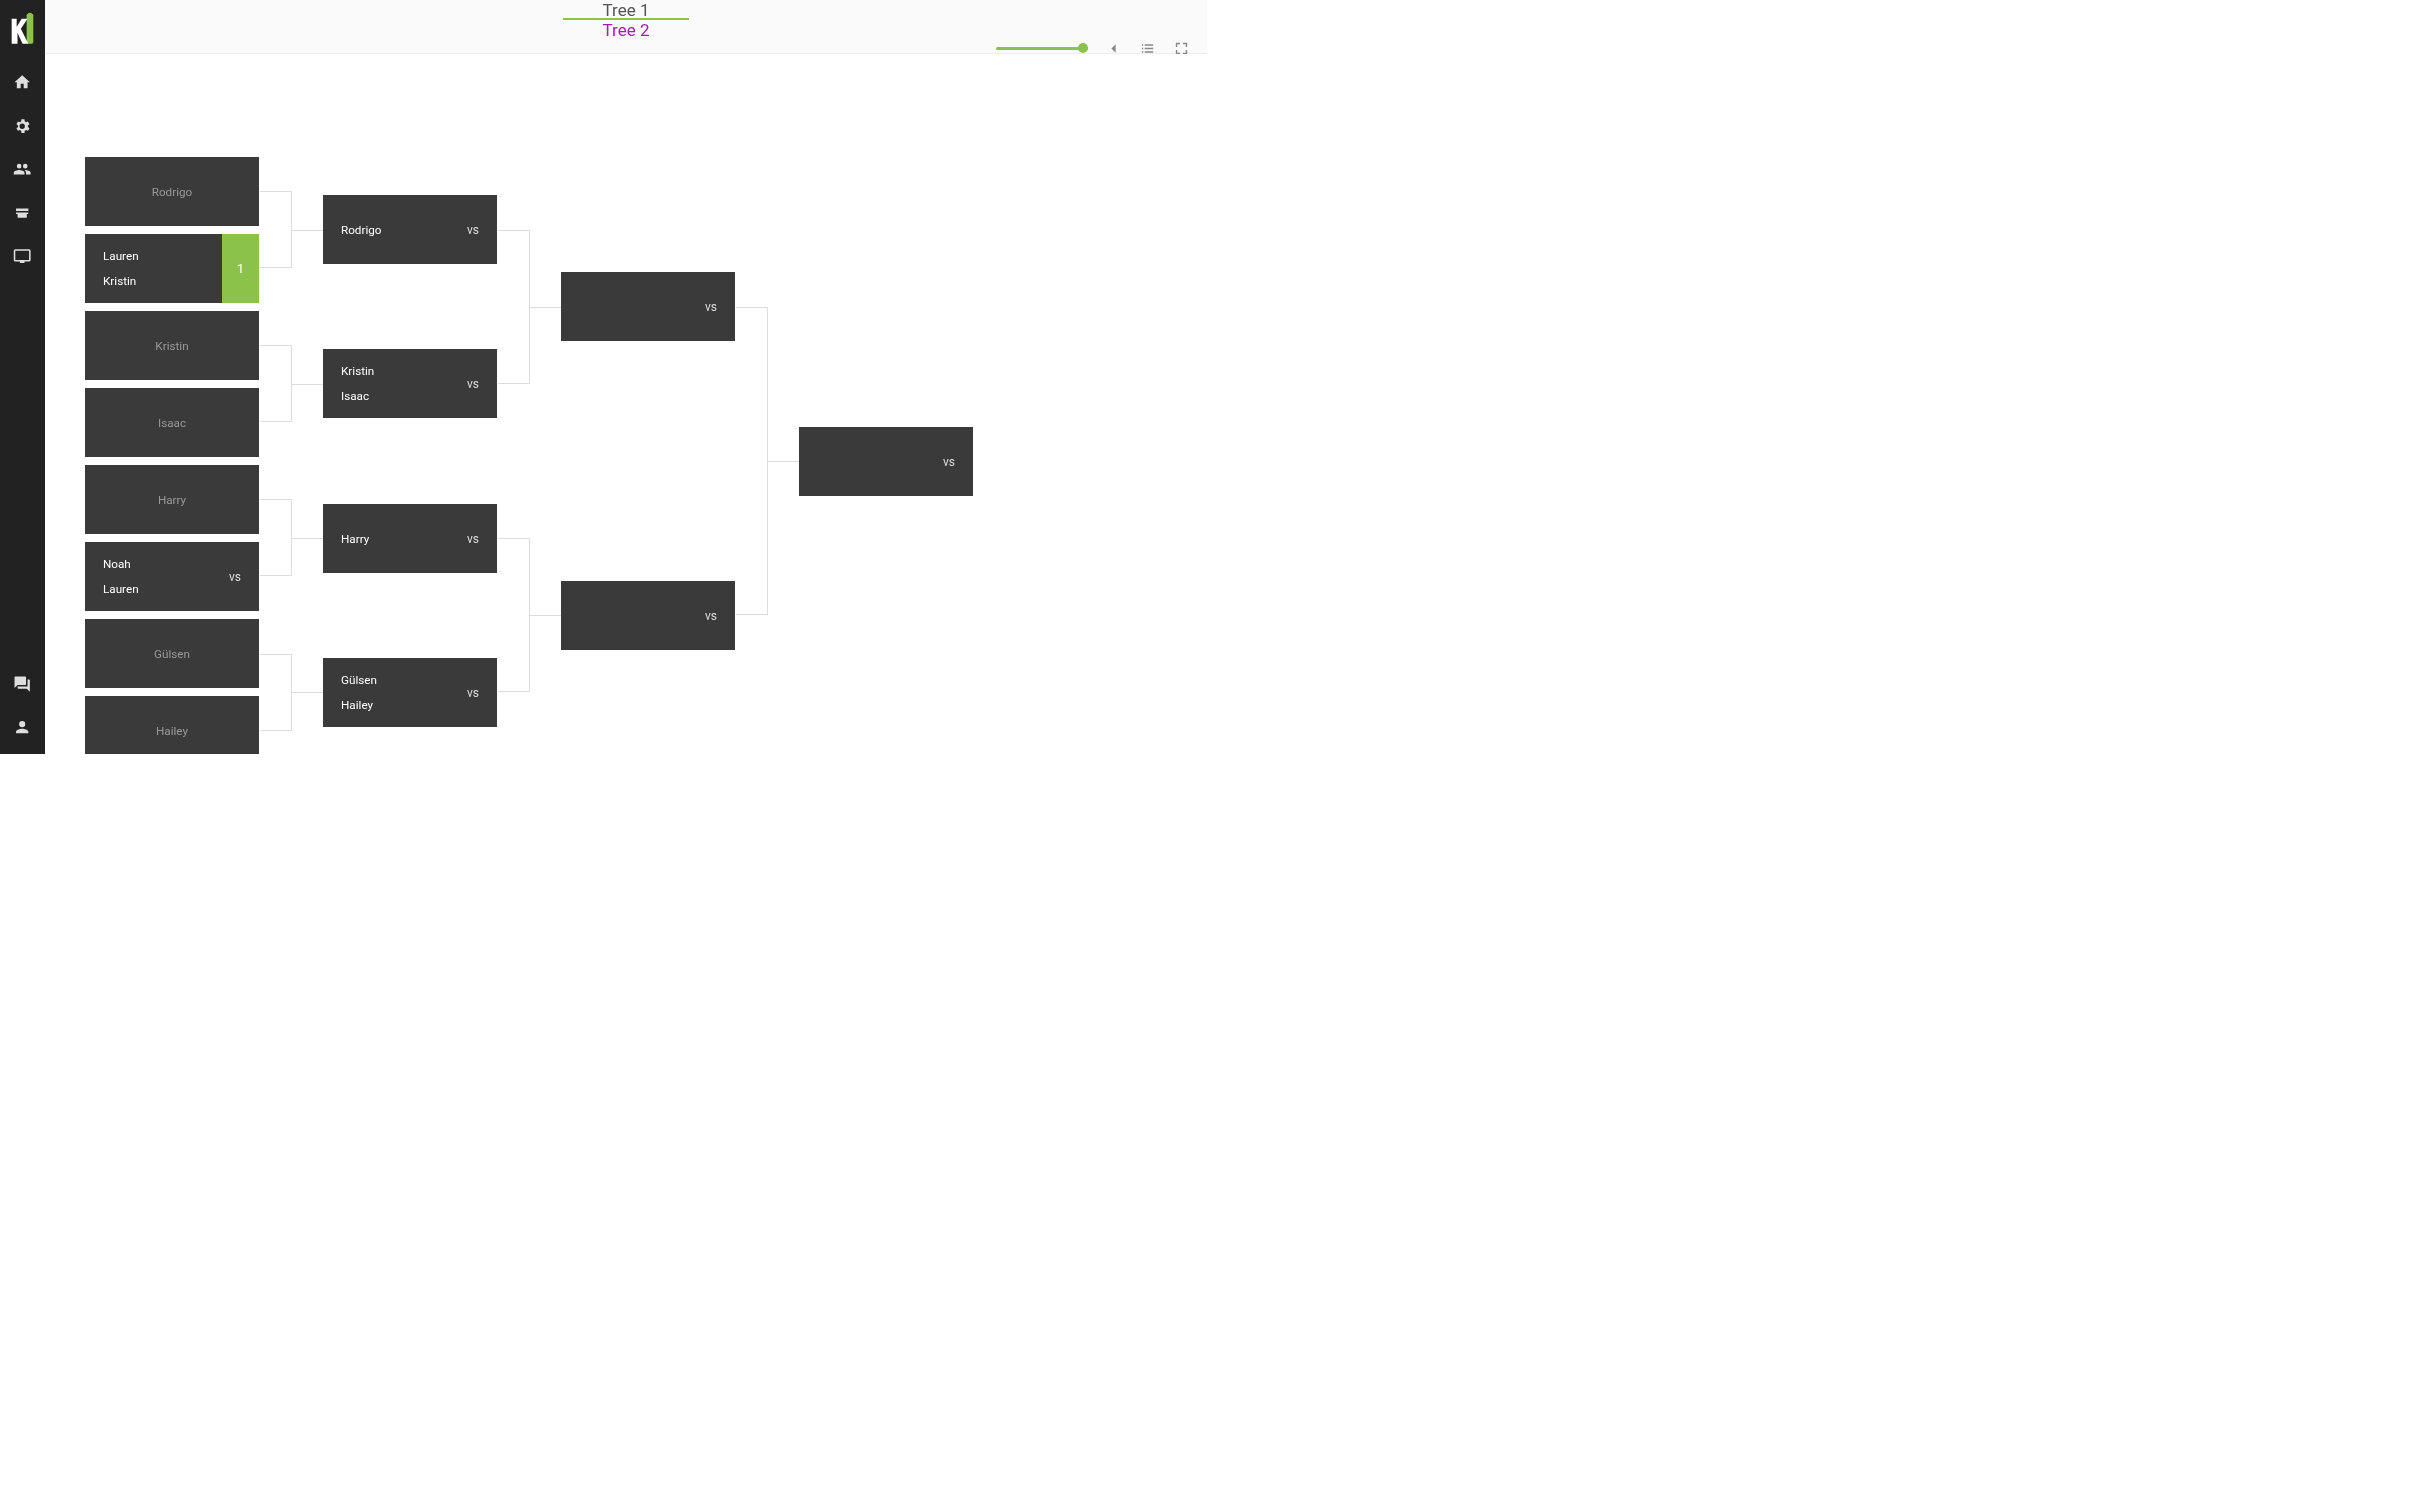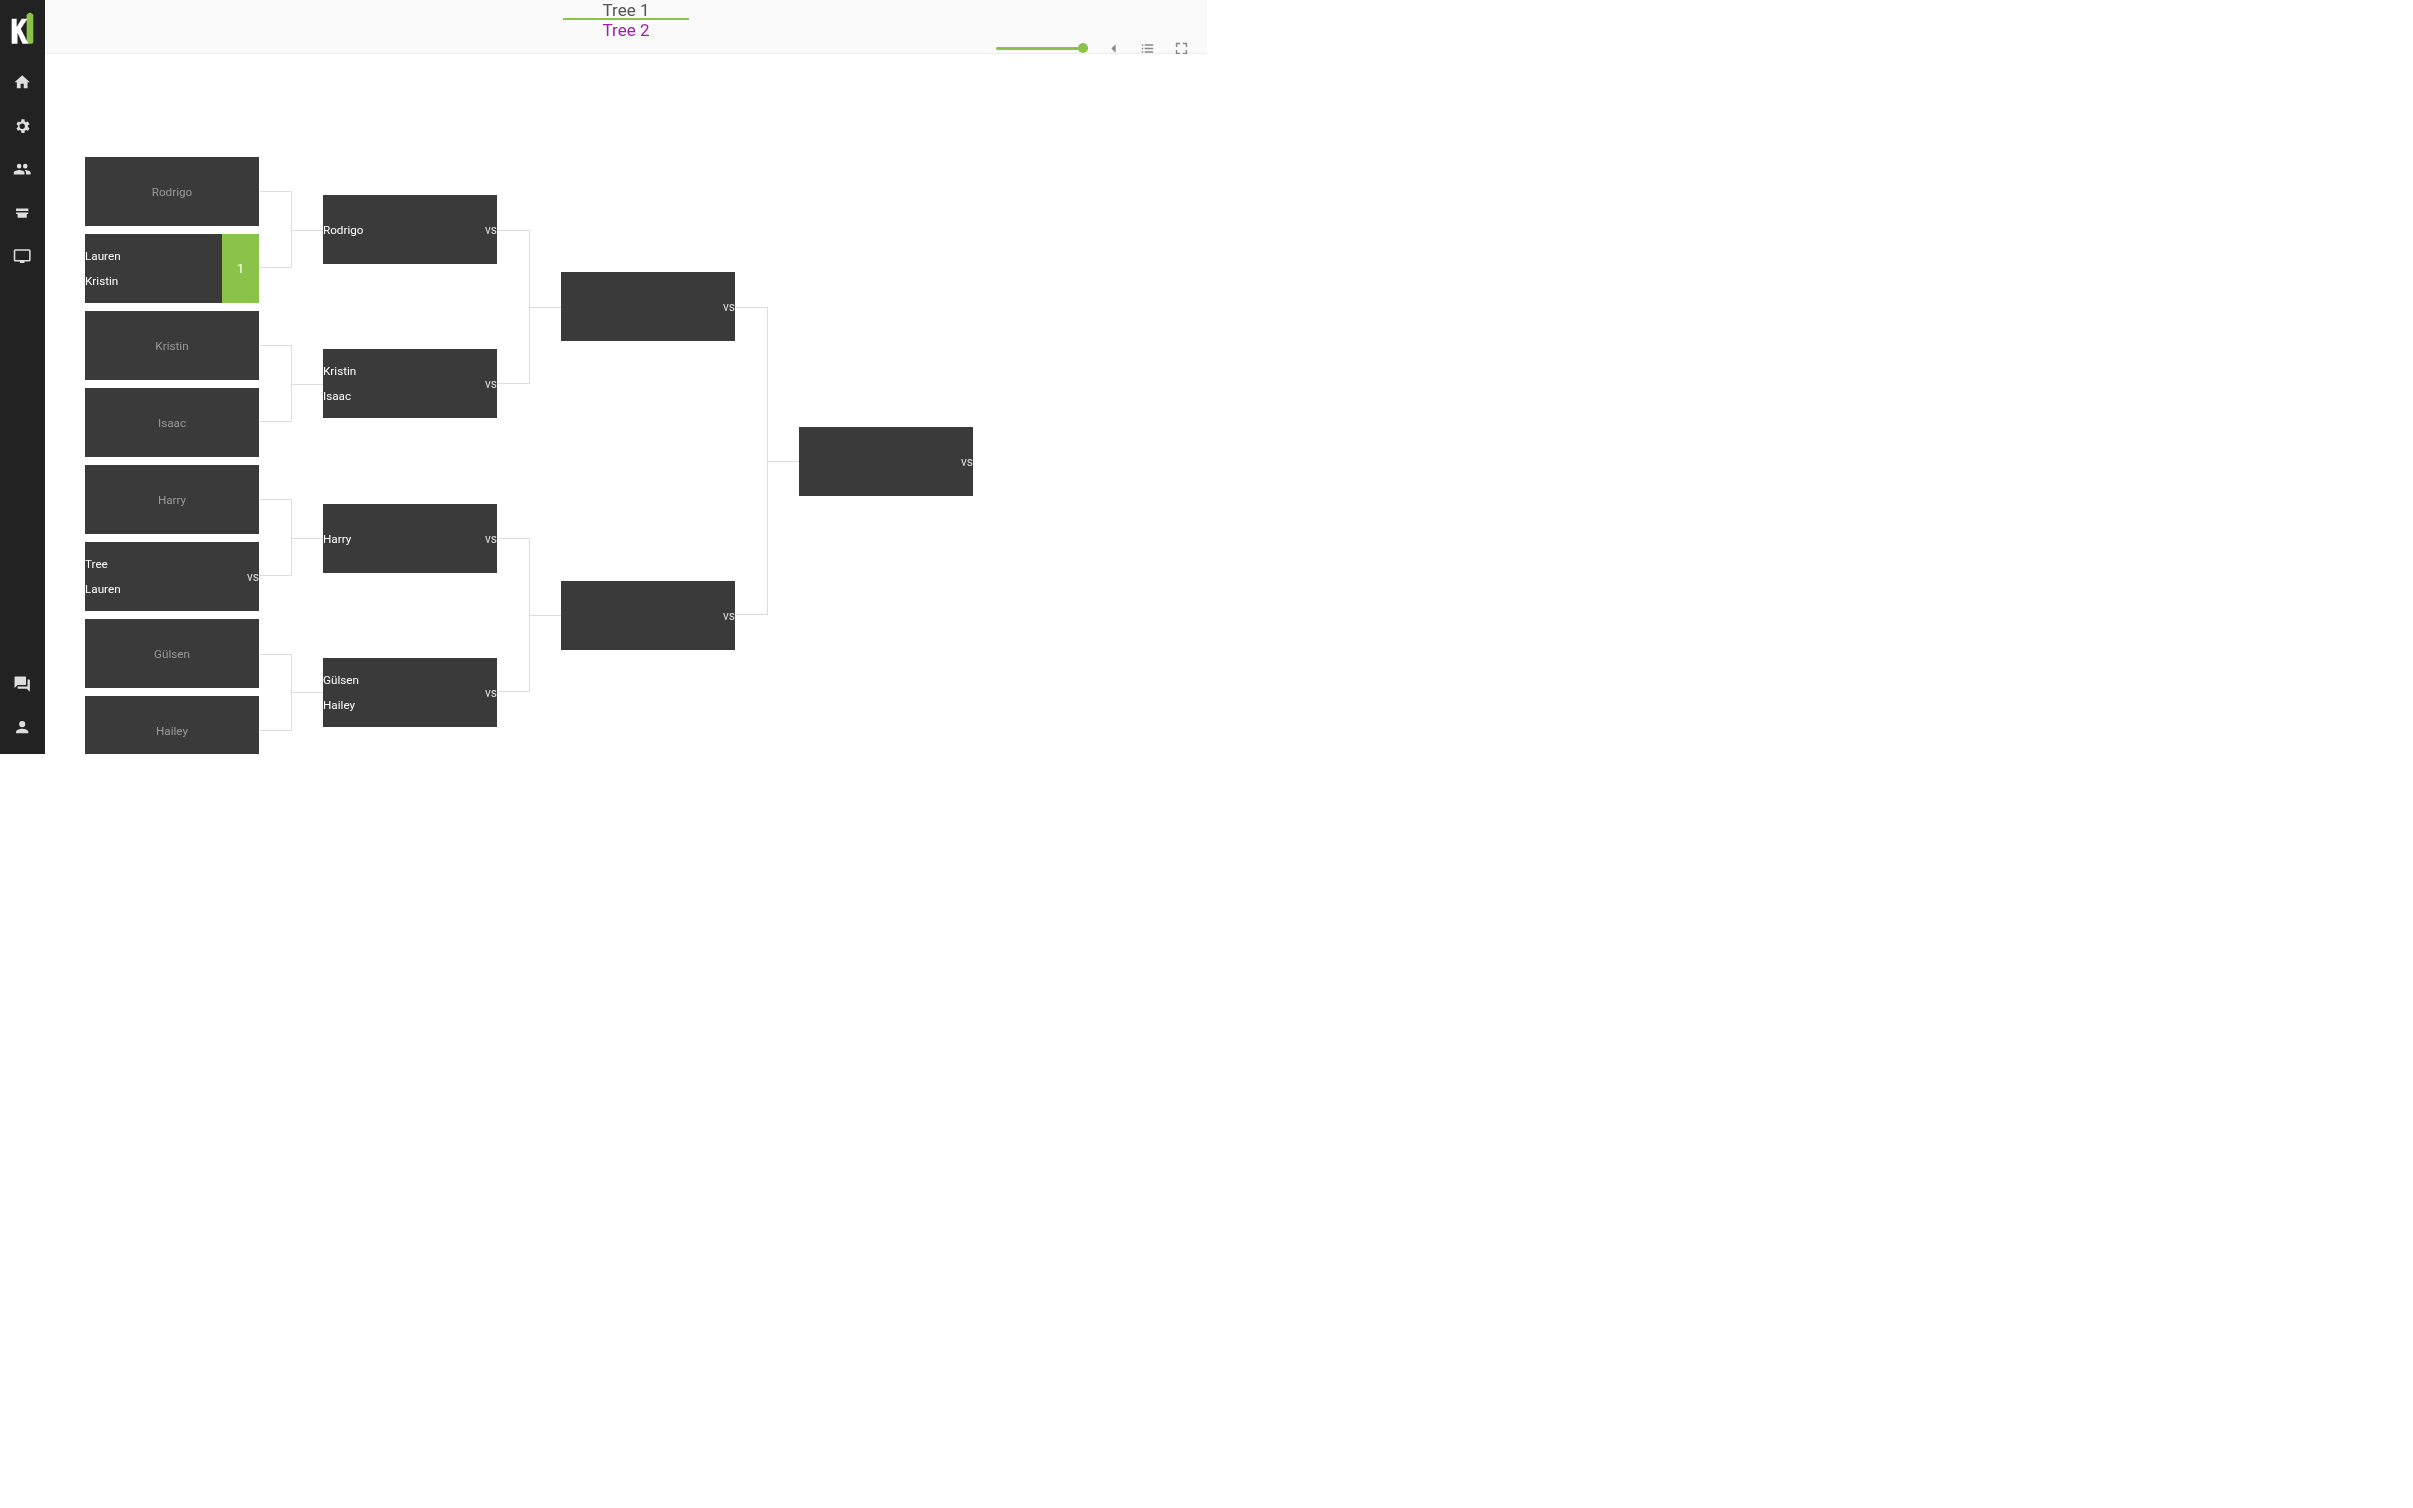--- a/index.html
+++ b/index.html
@@ -101,21 +101,21 @@
 .rl2 { width: 218px; margin-left: 30px; }
 .rl3 { width: 218px; margin-left: 30px; }
 .rl4 { width: 218px; margin-left: 30px; }
 .bracket-canvas { position: absolute; top: 34px; left: 0; right: 0; bottom: 0; }
 .match {
   position: absolute;
   width: 174px;
   background: #3a3a3a;
   display: flex;
   align-items: center;
-  padding: 0 0;
+  padding: 0 18px;
   cursor: pointer;
 }
 .match.single { height: 69px; justify-content: center; color: #999; font-size: 11.7px; }
 .match.twoplayer { height: 69px; flex-direction: row; }
 .match .players { display: flex; flex-direction: column; gap: 11.7px; flex: 1; }
 .match .player { color: #fff; font-size: 11.7px; }
 .match .side { color: #ddd; font-size: 12px; margin-left: auto; }
 .match .score-badge {
   position: absolute; right: 0; top: 0; bottom: 0;
   width: 37px; background: #8bc34a;
@@ -227,21 +227,21 @@
           <span>Kristin</span>
         </div>
       <div class="match single" style="left:40px; top:300px;">
           <span>Isaac</span>
         </div>
       <div class="match single" style="left:40px; top:377px;">
           <span>Harry</span>
         </div>
       <div class="match twoplayer" style="left:40px; top:454px;">
         <div class="players">
-          <span class="player">Tree</span>
+          <span class="player">Noah</span>
           <span class="player">Lauren</span>
         </div>
         <span class="side">vs</span>
       </div>
       <div class="match single" style="left:40px; top:531px;">
           <span>Gülsen</span>
         </div>
       <div class="match single" style="left:40px; top:608px;">
           <span>Hailey</span>
         </div>

